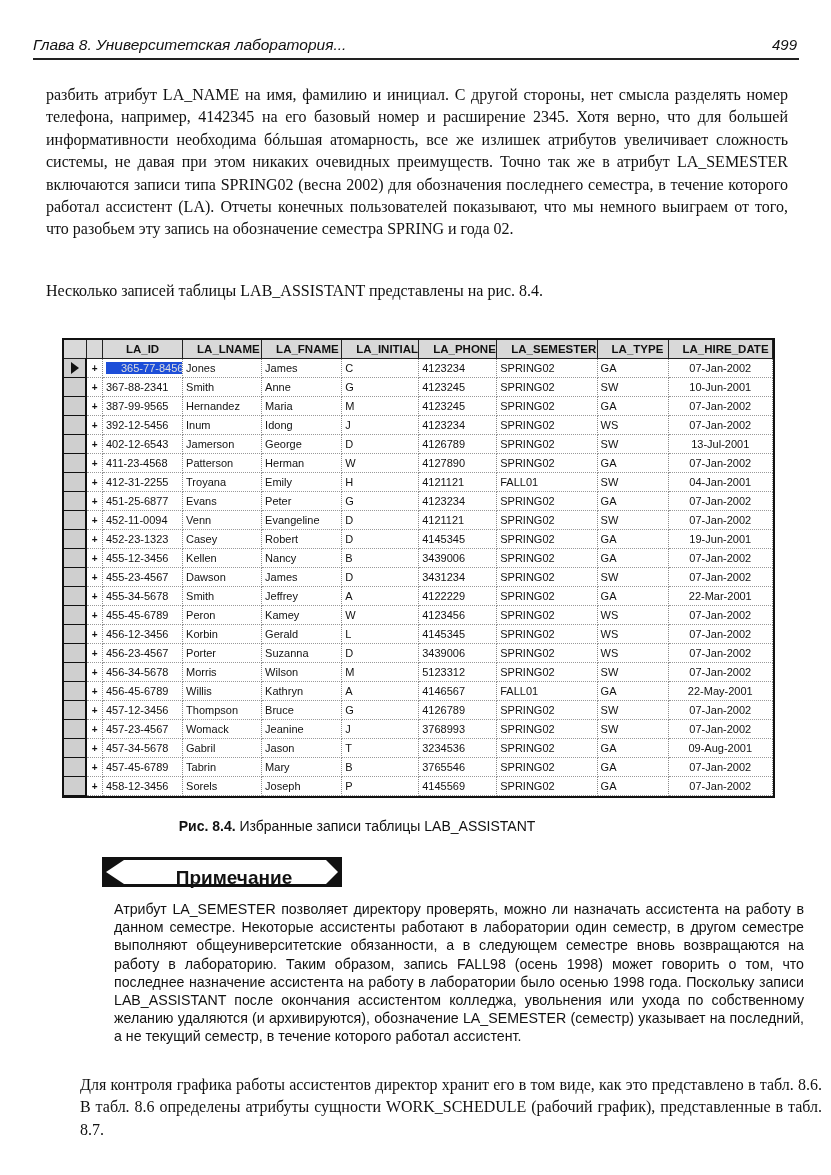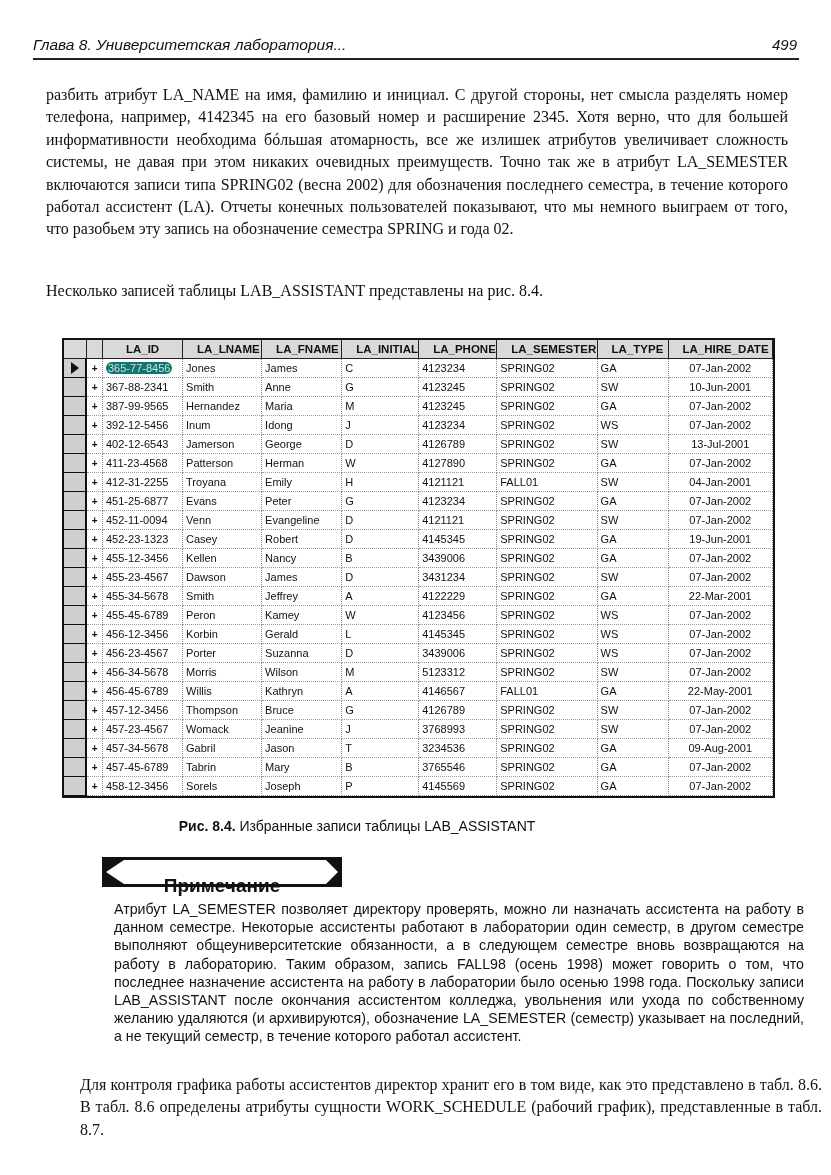--- a/index.html
+++ b/index.html
@@ -10,27 +10,27 @@
   .body-text { position: absolute; left: 46px; width: 742px; font-family: "Liberation Serif", serif; font-size: 16px; line-height: 22.4px; text-align: justify; color: #111; }
   .p1 { top: 84px; }
   .p2 { top: 280px; }
   .grid { position: absolute; left: 62px; top: 338px; width: 709px; border: 2px solid #111; background: #fff; font-family: "Liberation Sans", sans-serif; font-size: 11px; }
   .grid table { border-collapse: collapse; width: 100%; table-layout: fixed; }
   .grid th { height: 18px; font-weight: bold; font-size: 11.5px; background: #d9d9d9; border-right: 1.5px solid #222; border-bottom: 1.5px solid #222; padding: 0 14px; text-align: center; white-space: nowrap; overflow: hidden; }
   .grid td { height: 18px; border-right: 1px dotted #888; border-bottom: 1px dotted #999; padding: 0 3px; white-space: nowrap; overflow: hidden; }
   .grid td.sel { background: #cfcfcf; border-right: 2px solid #111; border-bottom: 1px solid #111; padding: 0; }
   .grid td.exp { text-align: center; padding: 0; font-weight: bold; font-size: 10px; }
   .grid td.r { text-align: center; }
-  .grid td.hl span { background: #0f766e; color: #ddd; padding: 0 2px; border-radius: 6px; }
+  .grid td.hl span { background: #1d4ed8; color: #ddd; padding: 0 15px; }
   .arrow { width: 0; height: 0; border-top: 6px solid transparent; border-bottom: 6px solid transparent; border-left: 8px solid #111; margin: 0 auto; }
   .caption { position: absolute; left: 0; width: 714px; top: 818px; text-align: center; font-family: "Liberation Sans", sans-serif; font-size: 14px; }
   .caption b { font-weight: bold; }
   .note-badge { position: absolute; left: 102px; top: 857px; width: 240px; height: 30px; }
   .note-badge svg { position: absolute; left: 0; top: 0; }
-  .note-label { position: absolute; left: 0; top: 18px; width: 240px; text-align: center; font-family: "Liberation Sans", sans-serif; font-weight: bold; font-size: 19px; }
+  .note-label { position: absolute; left: 0; top: 10px; width: 240px; text-align: center; font-family: "Liberation Sans", sans-serif; font-weight: bold; font-size: 19px; padding-left: 12px; }
   .note-text { position: absolute; left: 102px; top: 900px; width: 690px; font-family: "Liberation Sans", sans-serif; font-size: 14.2px; line-height: 18.2px; text-align: justify; margin-left: 12px; }
   .p3 { top: 1074px; margin-left: 34px; }
 </style>
 </head>
 <body>
 
 <div class="header">
   <span class="header-title">Глава 8. Университетская лаборатория...</span>
   <span class="header-page">499</span>
 </div>

